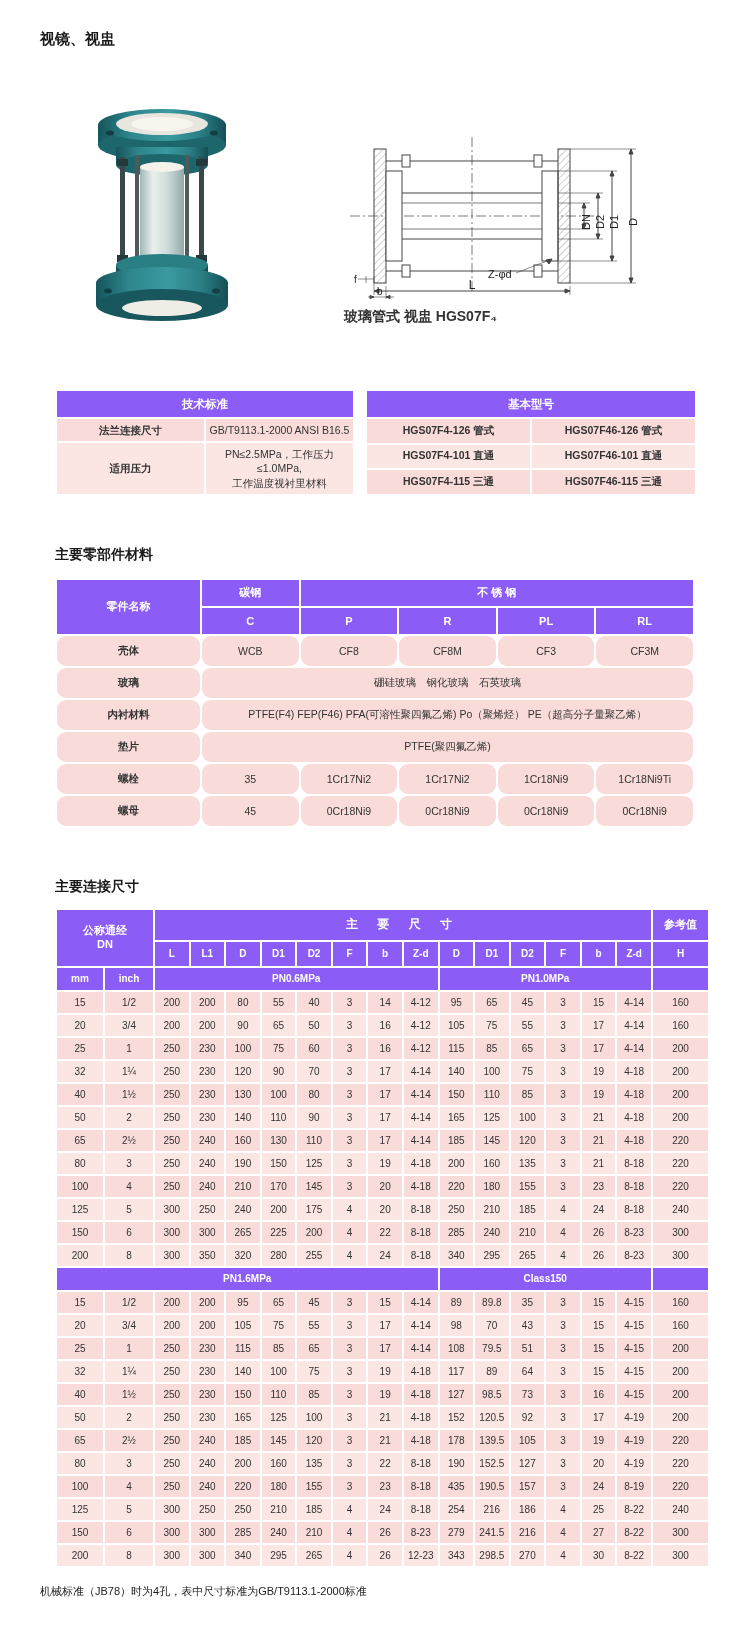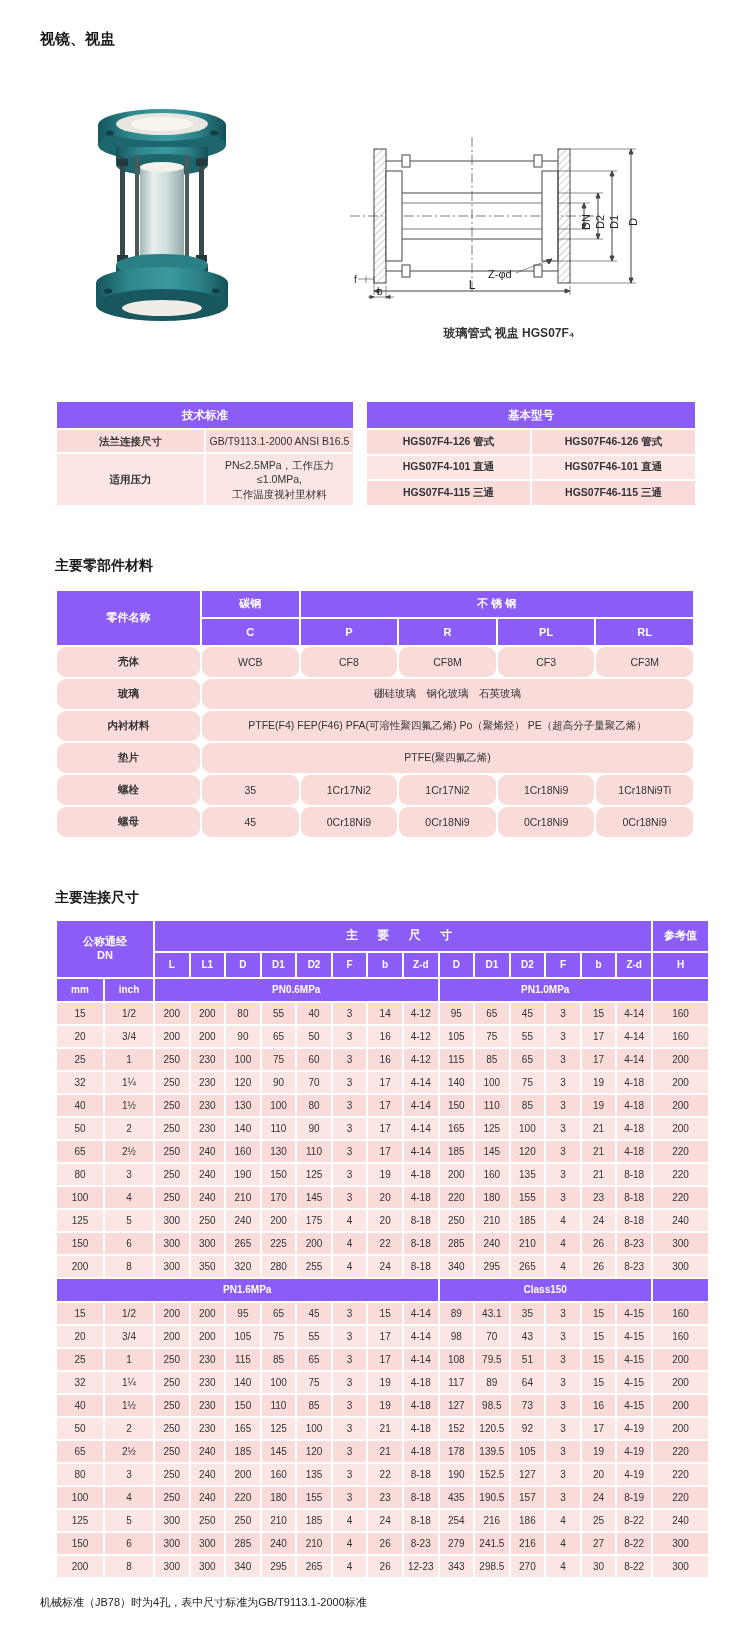--- a/index.html
+++ b/index.html
@@ -10,21 +10,21 @@
   }
   .page-title{
     font-size:15px;font-weight:bold;color:#1a1a1a;
     margin:30px 0 0 40px;
   }
   
   .figures{display:flex;margin:46px 0 0 0;}
   .photo-wrap{margin-left:72px;width:180px;}
   .drawing-wrap{margin-left:92px;margin-top:36px;width:330px;text-align:center;}
   .drawing-caption{
-    font-size:12px;font-weight:bold;color:#333;margin-top:22px;text-align:center;
+    font-size:14px;font-weight:bold;color:#333;margin-top:5px;text-align:left;
   }
   
   table{border-collapse:separate;border-spacing:2px;background:#fff;}
   th{background:#8b5cf6;color:#fff;font-weight:bold;}
   td{background:#f9dbda;color:#333;text-align:center;}
   
   .top-tables{display:flex;margin:58px 0 0 55px;gap:10px;}
   .tech-table{width:300px;table-layout:fixed;font-size:10.5px;}
   .tech-table th{height:24px;font-size:11.5px;}
   .tech-table td{padding:4px 2px;line-height:1.35;}
@@ -598,21 +598,21 @@
         <td>1/2</td>
         <td>200</td>
         <td>200</td>
         <td>95</td>
         <td>65</td>
         <td>45</td>
         <td>3</td>
         <td>15</td>
         <td>4-14</td>
         <td>89</td>
-        <td>43.1</td>
+        <td>89.8</td>
         <td>35</td>
         <td>3</td>
         <td>15</td>
         <td>4-15</td>
         <td>160</td>
       </tr>
       <tr class="alt">
         <td>20</td>
         <td>3/4</td>
         <td>200</td>

